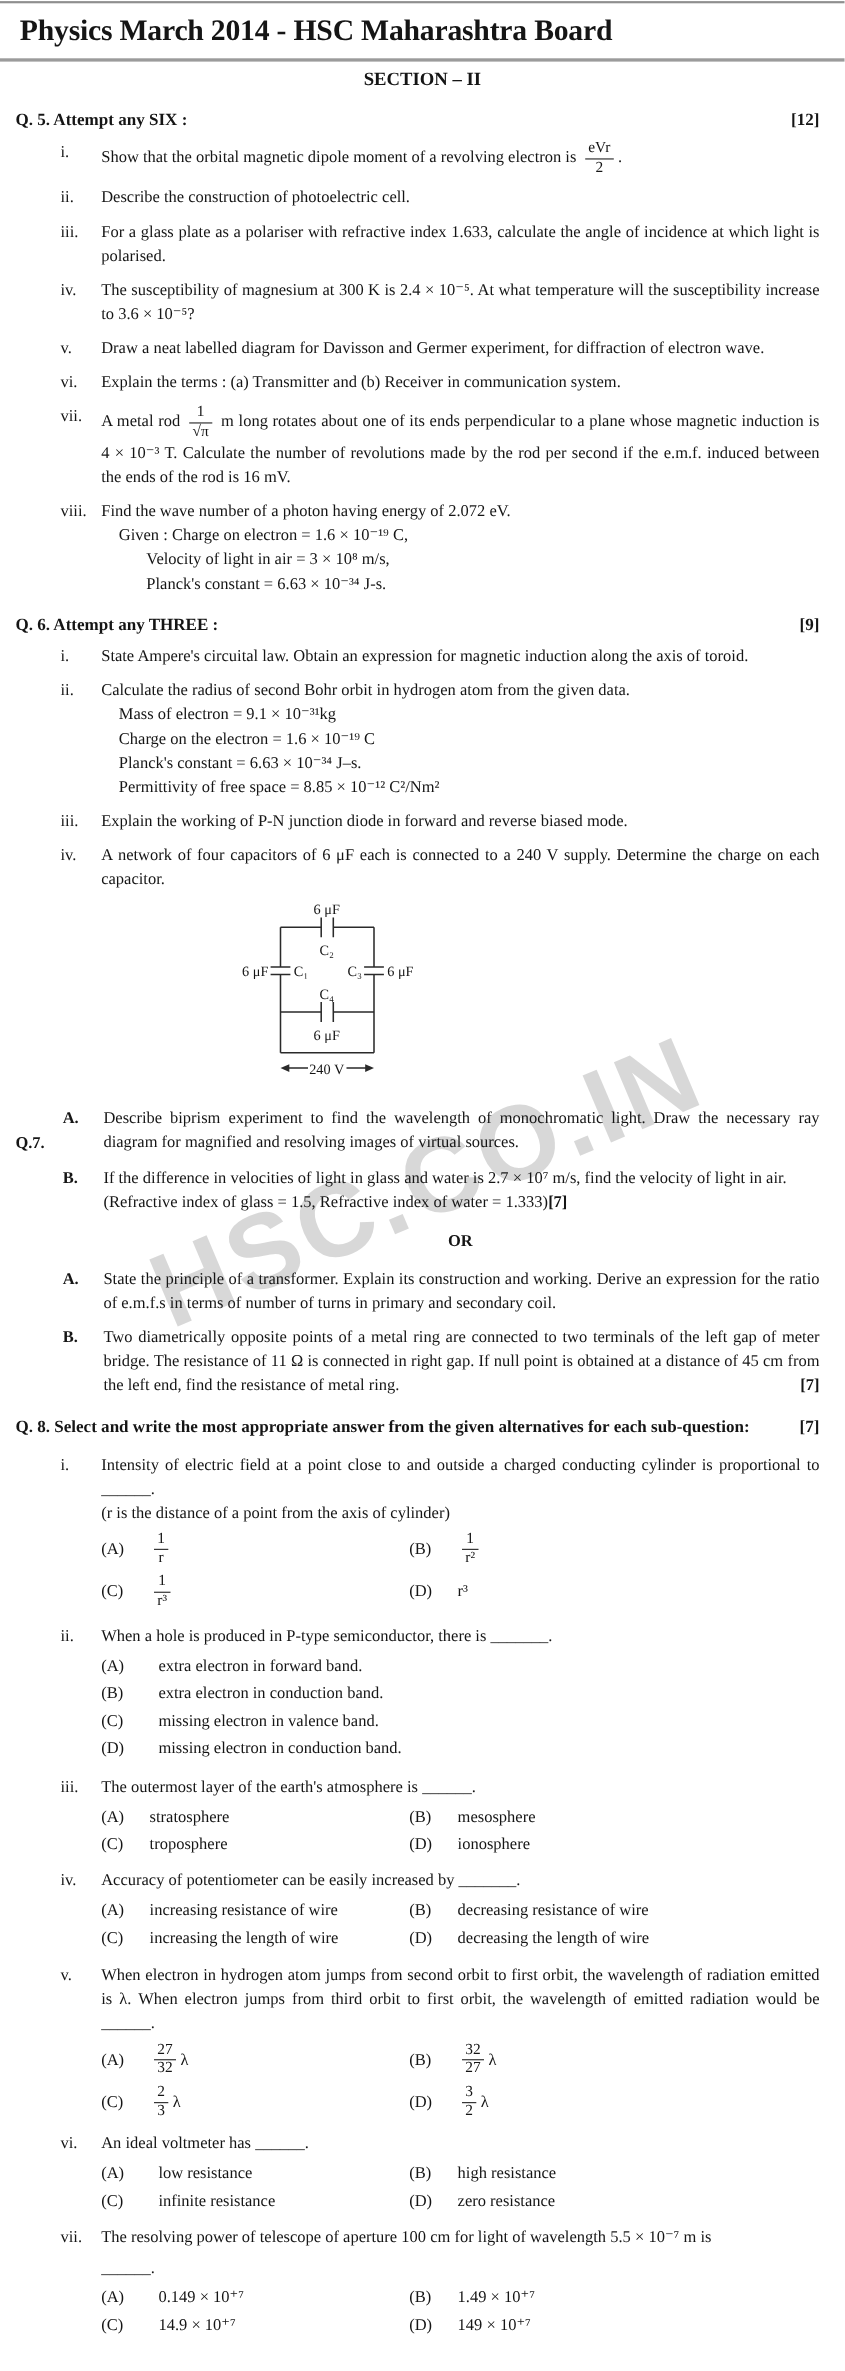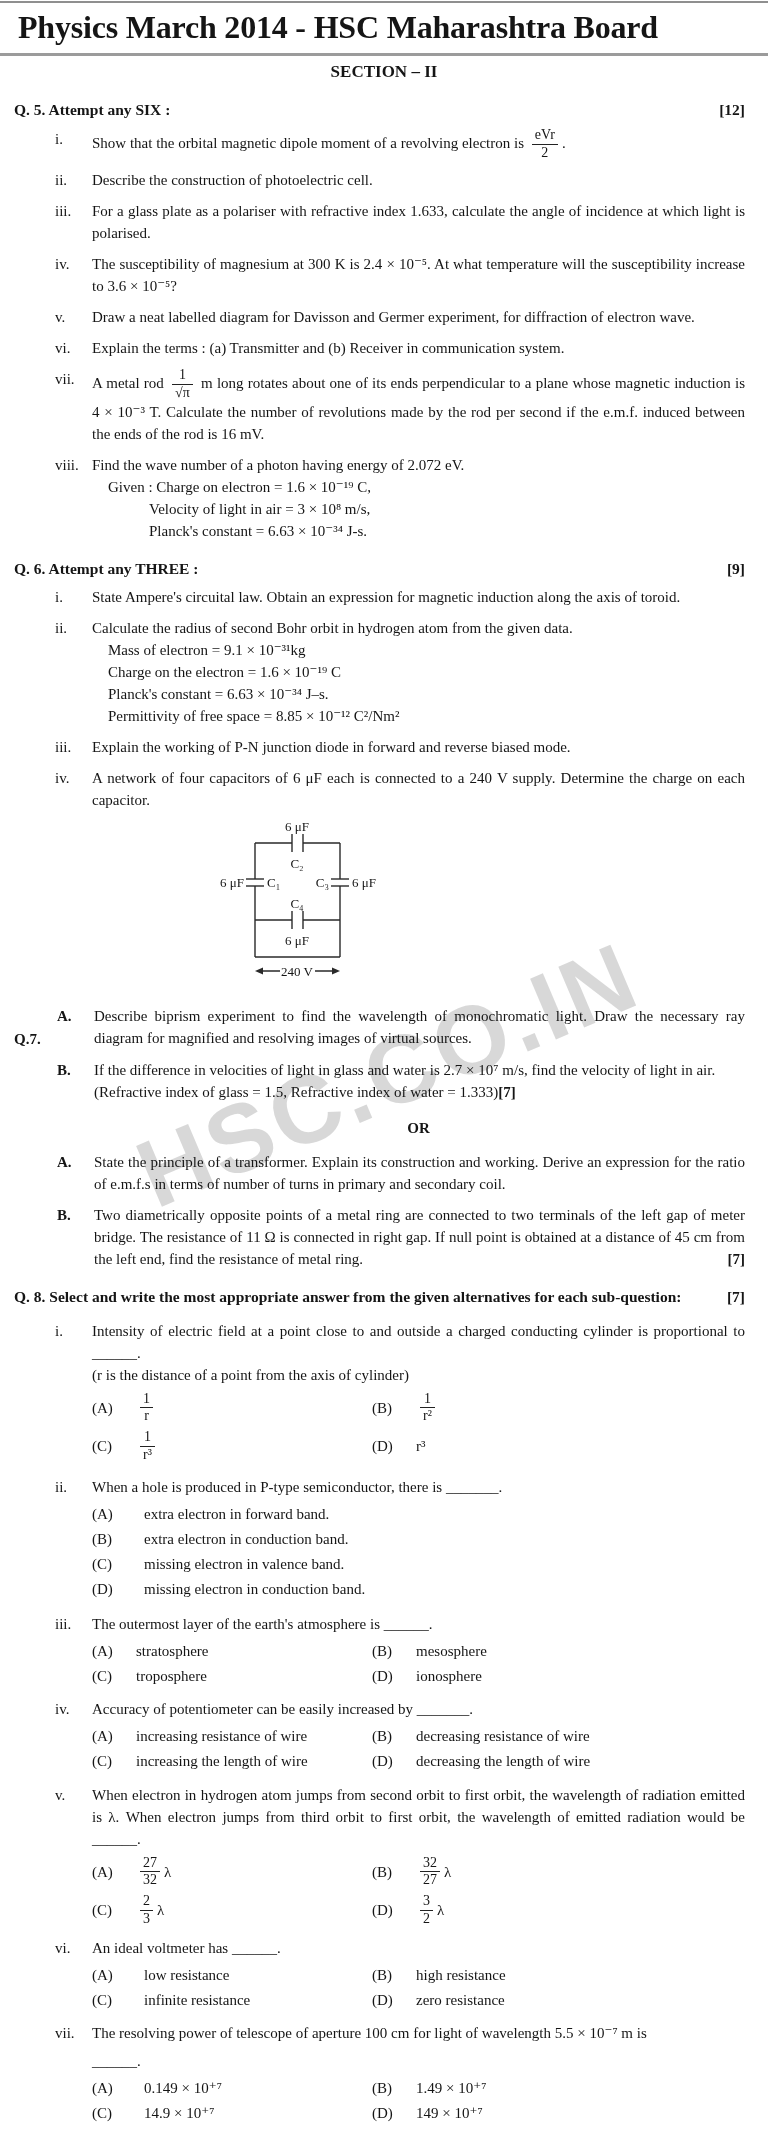--- a/index.html
+++ b/index.html
@@ -13,39 +13,39 @@
   }
   .topline{position:absolute;top:1px;left:0;width:768px;height:2px;background:#8f8f8f;}
   .content{position:relative;z-index:1;}
   .watermark{
     position:absolute;z-index:0;top:1075px;left:388px;
     transform:translate(-50%,-50%) rotate(-23deg);
     font-family:"Liberation Sans","DejaVu Sans",sans-serif;
     font-weight:bold;font-size:96px;letter-spacing:4px;
     color:rgba(125,125,125,0.30);white-space:nowrap;line-height:1;
   }
-  .title{margin:10px 0 0 18px;font-size:32px;line-height:34px;font-weight:bold;letter-spacing:-0.2px;}
+  .title{margin:10px 0 0 18px;font-size:27px;line-height:34px;font-weight:bold;letter-spacing:-0.2px;}
   .rule{height:3px;background:#9b9b9b;margin-top:9px;}
   .section{margin-top:5px;text-align:center;font-weight:bold;font-size:17px;}
 
   .qheader{display:flex;justify-content:space-between;font-weight:bold;font-size:15.5px;
            margin:16px 23px 0 14px;gap:16px;}
   .marks{font-weight:bold;}
   .q8header{position:relative;margin:16px 23px 0 0;padding-left:57px;text-indent:-43px;
             font-weight:bold;font-size:15.5px;text-align:justify;}
   .q8header .marks{position:absolute;right:0;bottom:0;text-indent:0;}
 
   .item{display:flex;margin:9px 23px 0 0;}
   .inum{flex:0 0 37px;margin-left:55px;}
   .item.q7 .qnum{flex:0 0 43px;margin-left:14px;font-weight:bold;margin-top:23px;}
   .item.q7 .inum{margin-left:0;font-weight:bold;}
   .itext{flex:1;text-align:justify;position:relative;}
   .plain{text-align:left;}
   .given{margin-left:16px;}
-  .given.deep{margin-left:57px;}
+  .given.deep{margin-left:41px;}
   .noteline{display:flex;justify-content:flex-start;text-align:left;}
 
   .frac{display:inline-block;vertical-align:middle;text-align:center;
         line-height:1.05;font-size:14px;margin:0 4px;}
   .frac .num{display:block;padding:0 3px 1px 3px;}
   .frac .den{display:block;border-top:1.2px solid #222;padding:1px 3px 0 3px;}
 
   .orline{margin:14px 23px 0 92px;text-align:center;font-weight:bold;}
 
   .opts{margin:5px 0 0 92px;}

